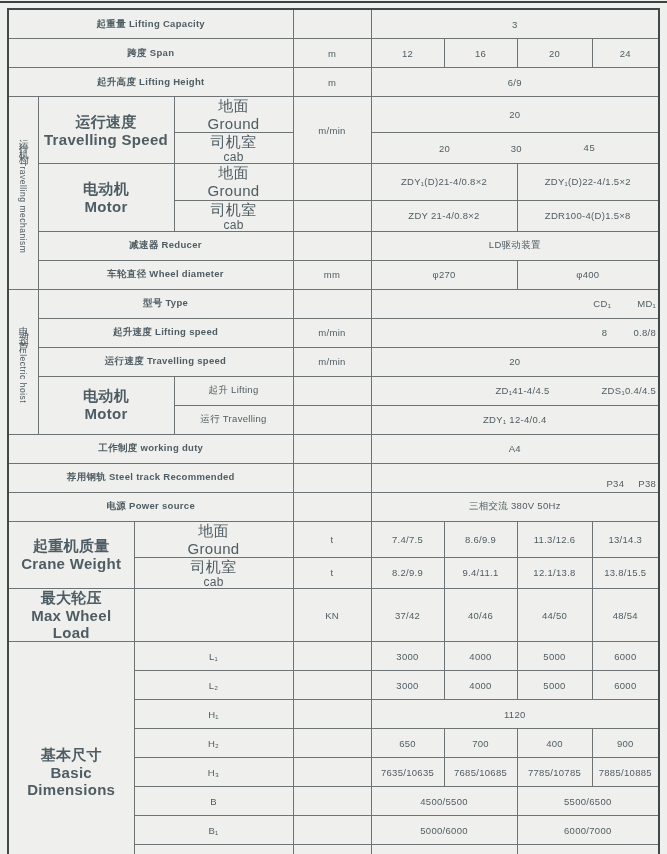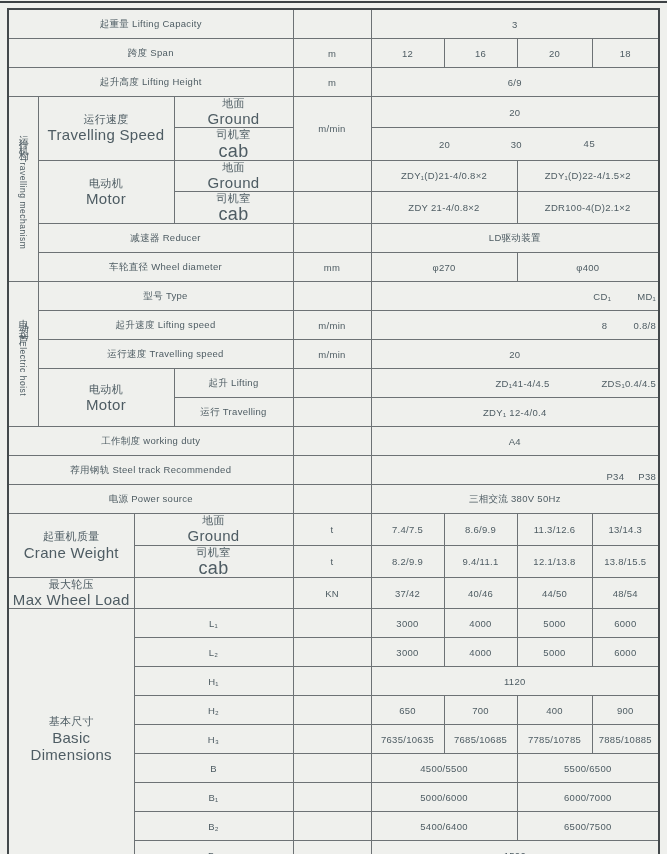--- a/index.html
+++ b/index.html
@@ -24,24 +24,24 @@
   td{
     border:1px solid #6d7275;
     height:28px;
     text-align:center;
     vertical-align:middle;
     padding:0 2px;
     font-size:9.5px;
     letter-spacing:0.3px;
     overflow:hidden;
   }
-  td.lbl,td.lbl2{font-size:9.5px;}
-  td.lbl2 .zh,.sub .zh{display:block;font-size:11px;line-height:1.2;}
+  td.lbl,td.lbl2{font-size:9.5px;font-weight:bold;}
+  td.lbl2 .zh,.sub .zh{display:block;font-size:15px;line-height:1.2;}
   td.lbl2 .en,.sub .en{display:block;font-size:15px;line-height:1.15;}
-  .sub .cab{display:block;font-size:18px;line-height:1.0;text-align:center;}
+  .sub .cab{display:block;font-size:12px;line-height:1.0;text-align:center;}
   td.vstrip{
     padding:4px 0;
   }
   td.vstrip .vtxt{
     display:inline-block;
     writing-mode:vertical-rl;
     text-orientation:mixed;
     white-space:nowrap;
     line-height:1;
   }
@@ -85,21 +85,21 @@
     <td class="unit"></td>
     <td class="val" colspan="4">3</td>
   </tr>
 
   <tr>
     <td class="lbl" colspan="4">跨度 Span</td>
     <td class="unit">m</td>
     <td class="val">12</td>
     <td class="val">16</td>
     <td class="val">20</td>
-    <td class="val">18</td>
+    <td class="val">24</td>
   </tr>
 
   <tr>
     <td class="lbl" colspan="4">起升高度 Lifting Height</td>
     <td class="unit">m</td>
     <td class="val" colspan="4">6/9</td>
   </tr>
 
   <tr>
     <td class="vstrip" rowspan="6">
@@ -145,21 +145,21 @@
     <td class="val" colspan="2">ZDY₁(D)22-4/1.5×2</td>
   </tr>
 
   <tr>
     <td class="sub">
       <span class="zh">司机室</span>
       <span class="cab">cab</span>
     </td>
     <td class="unit"></td>
     <td class="val" colspan="2">ZDY 21-4/0.8×2</td>
-    <td class="val" colspan="2">ZDR100-4(D)2.1×2</td>
+    <td class="val" colspan="2">ZDR100-4(D)1.5×8</td>
   </tr>
 
   <tr>
     <td class="lbl" colspan="3">减速器 Reducer</td>
     <td class="unit"></td>
     <td class="val" colspan="4">LD驱动装置</td>
   </tr>
 
   <tr>
     <td class="lbl" colspan="3">车轮直径 Wheel diameter</td>

